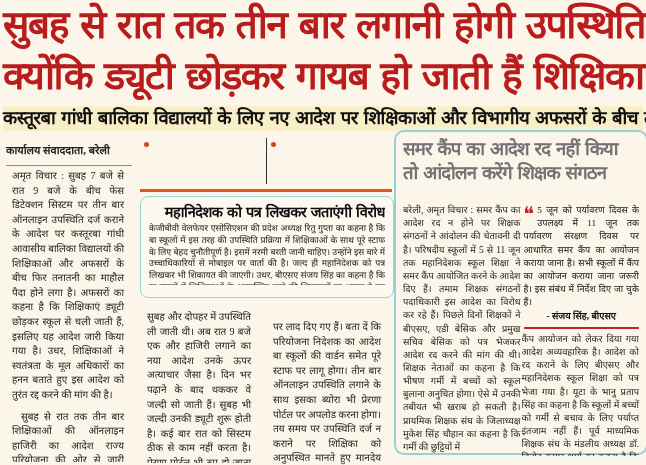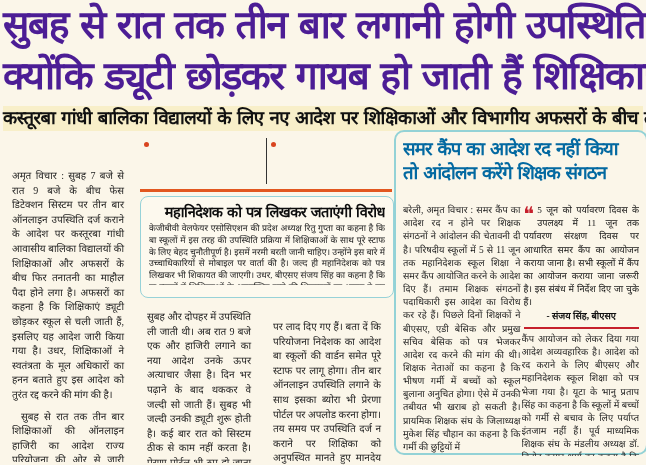--- a/index.html
+++ b/index.html
@@ -8,21 +8,21 @@
     background:#fbf6e9;
     font-family:"Liberation Serif","DejaVu Serif",serif;
     color:#1a1a1a;
   }
   .page{position:absolute;inset:0;}
   
   .main-headline{
     position:absolute;left:3px;top:0;width:640px;
     font-family:"DejaVu Sans","Liberation Sans",sans-serif;
     font-weight:900;font-size:39px;line-height:1.3;
-    letter-spacing:-1.5px;color:#4c1d95;white-space:nowrap;
+    letter-spacing:-1.5px;color:#b91c1c;white-space:nowrap;
   }
   .sub-headline{
     position:absolute;left:3px;top:106px;width:640px;
     background:#f8efc9;
     font-family:"DejaVu Sans","Liberation Sans",sans-serif;
     font-weight:800;font-size:18.5px;line-height:1.35;
     letter-spacing:-0.5px;color:#111;white-space:nowrap;
   }
   
   .byline{
@@ -79,21 +79,21 @@
   .col3{left:266px;top:313px;width:122px;height:160px;}
   
   .right-box{
     position:absolute;left:394px;top:130px;width:236px;height:310px;
     border:2px solid #93d2d6;border-radius:10px;
     background:#fbf6e9;padding:5px 7px 6px 7px;
   }
   .right-headline{
     font-family:"DejaVu Sans","Liberation Sans",sans-serif;
     font-weight:800;font-size:18.5px;line-height:1.3;
-    letter-spacing:-0.8px;color:#0369a1;white-space:nowrap;overflow:hidden;
+    letter-spacing:-0.8px;color:#737373;white-space:nowrap;overflow:hidden;
   }
   .right-cols{display:flex;gap:1px;margin-top:19px;height:252px;overflow:hidden;}
   .rcol{
     flex:1;font-size:9.4px;line-height:1.4;text-align:justify;
     color:#1d1d1d;overflow:hidden;
   }
   .quote-block{
     position:relative;padding-left:2px;margin-bottom:3px;
   }
   .quote-icon{
@@ -114,20 +114,21 @@
 
 <div class="page">
 
   <div class="main-headline">
     <div>सुबह से रात तक तीन बार लगानी होगी उपस्थिति</div>
     <div>क्योंकि ड्यूटी छोड़कर गायब हो जाती हैं शिक्षिकाएं</div>
   </div>
 
   <div class="sub-headline">कस्तूरबा गांधी बालिका विद्यालयों के लिए नए आदेश पर शिक्षिकाओं और विभागीय अफसरों के बीच तनातनी शुरू</div>
 
+  <div class="byline">कार्यालय संवाददाता, बरेली</div>
 
   <div class="bullets">
     <div class="bullet">
       <span class="dot"></span>
     </div>
     <div class="bullet-divider"></div>
     <div class="bullet">
       <span class="dot"></span>
     </div>
   </div>

